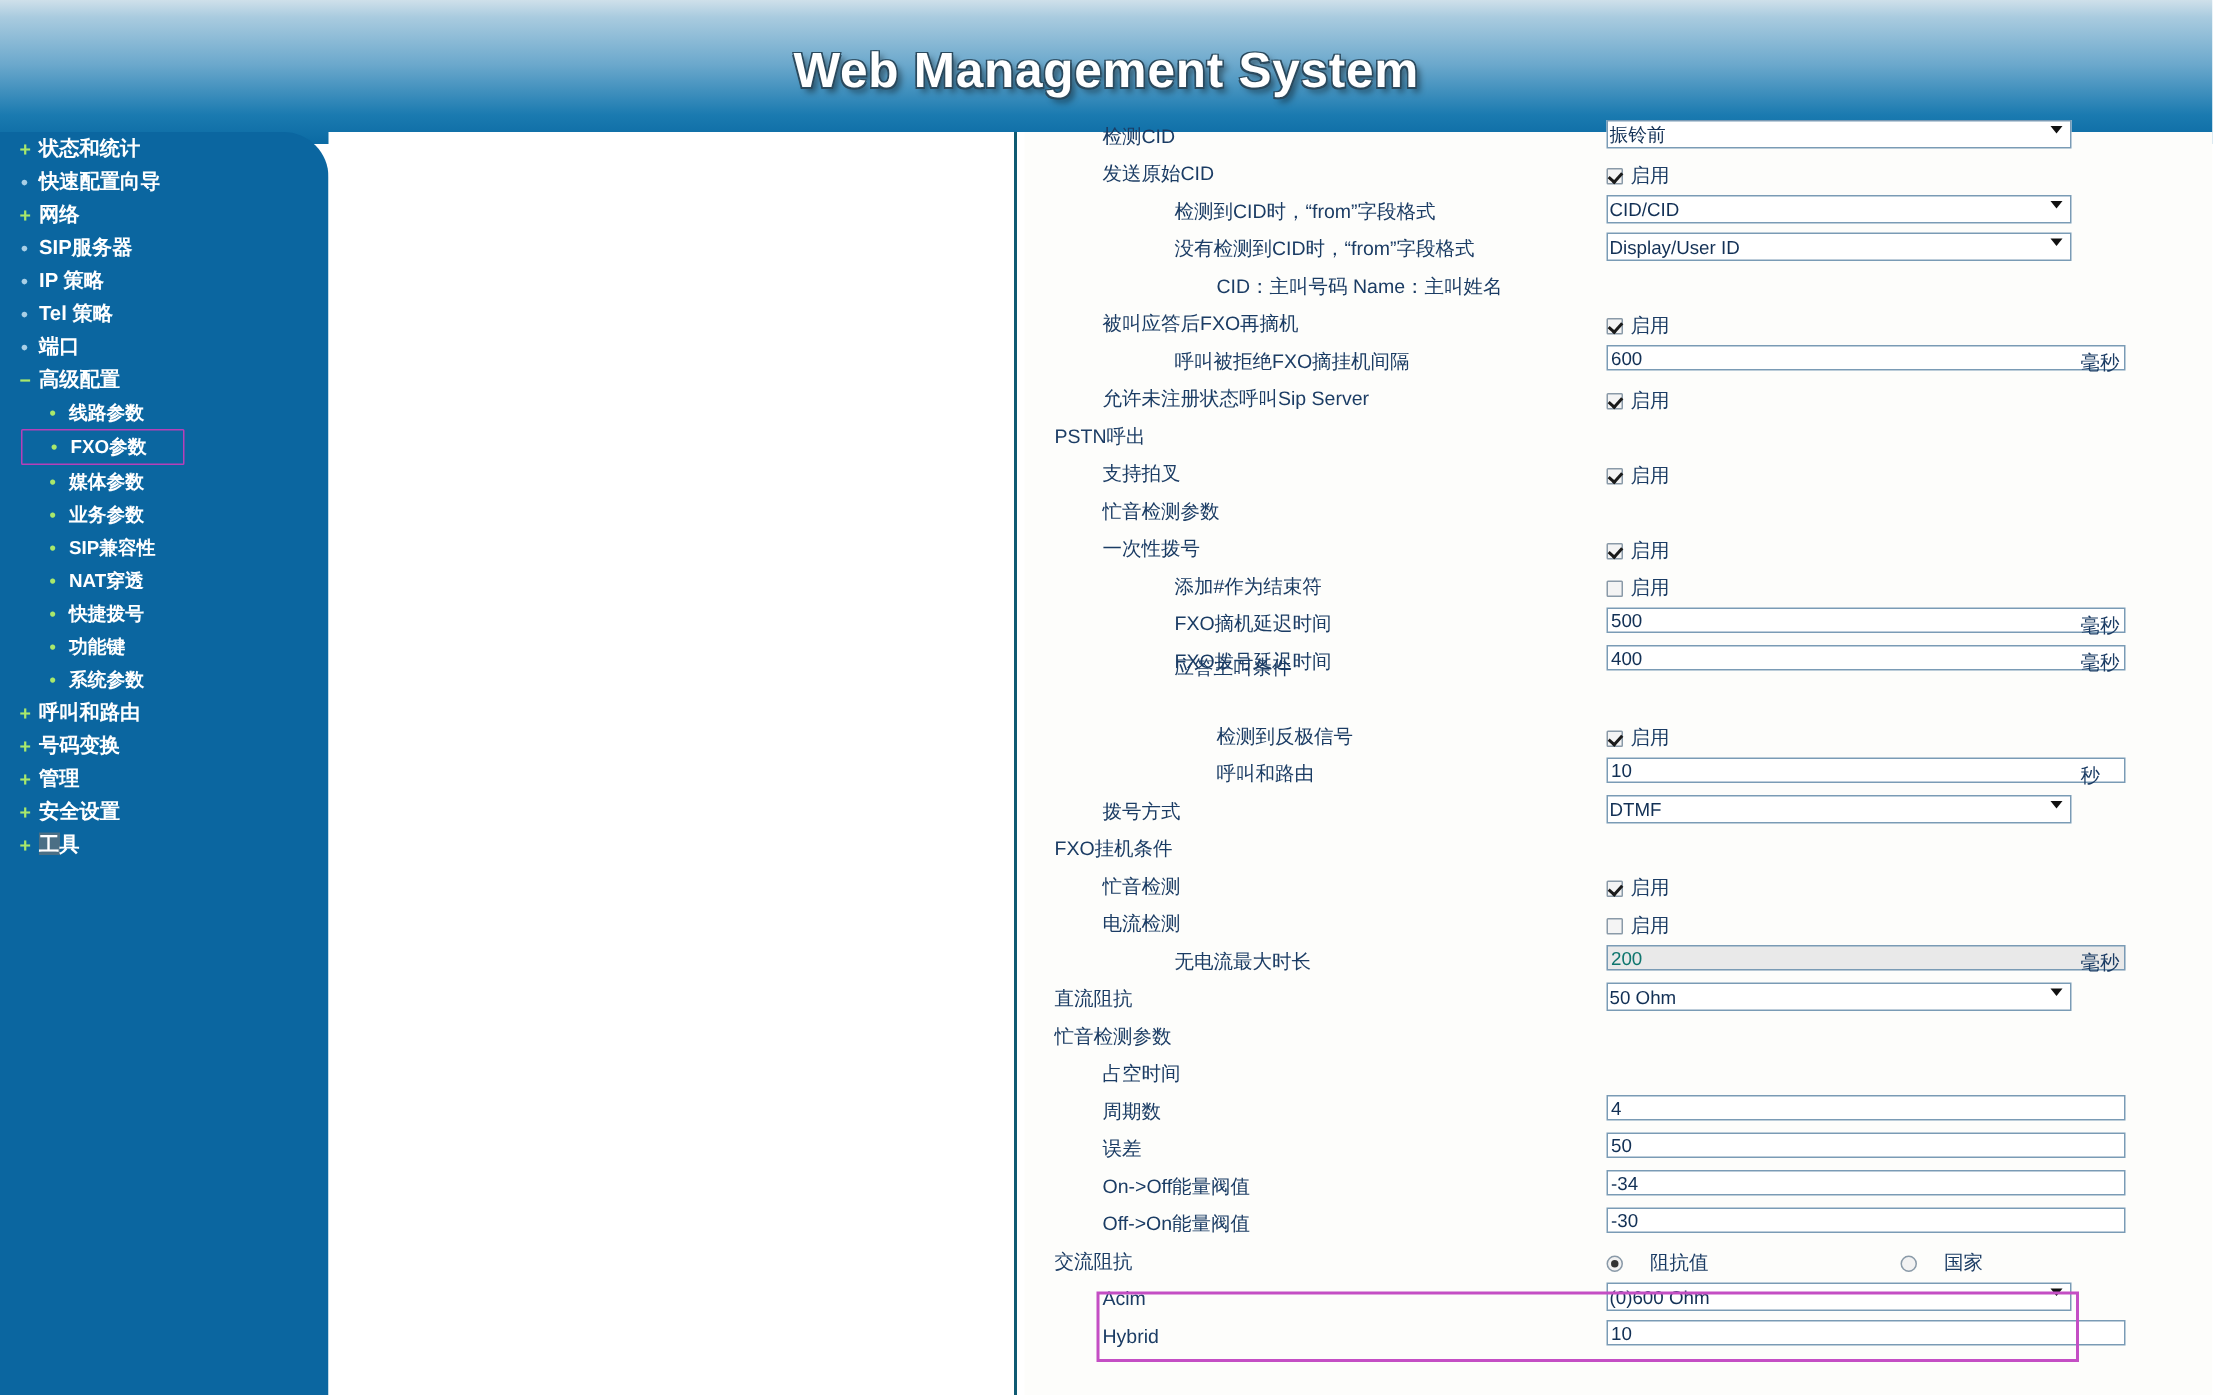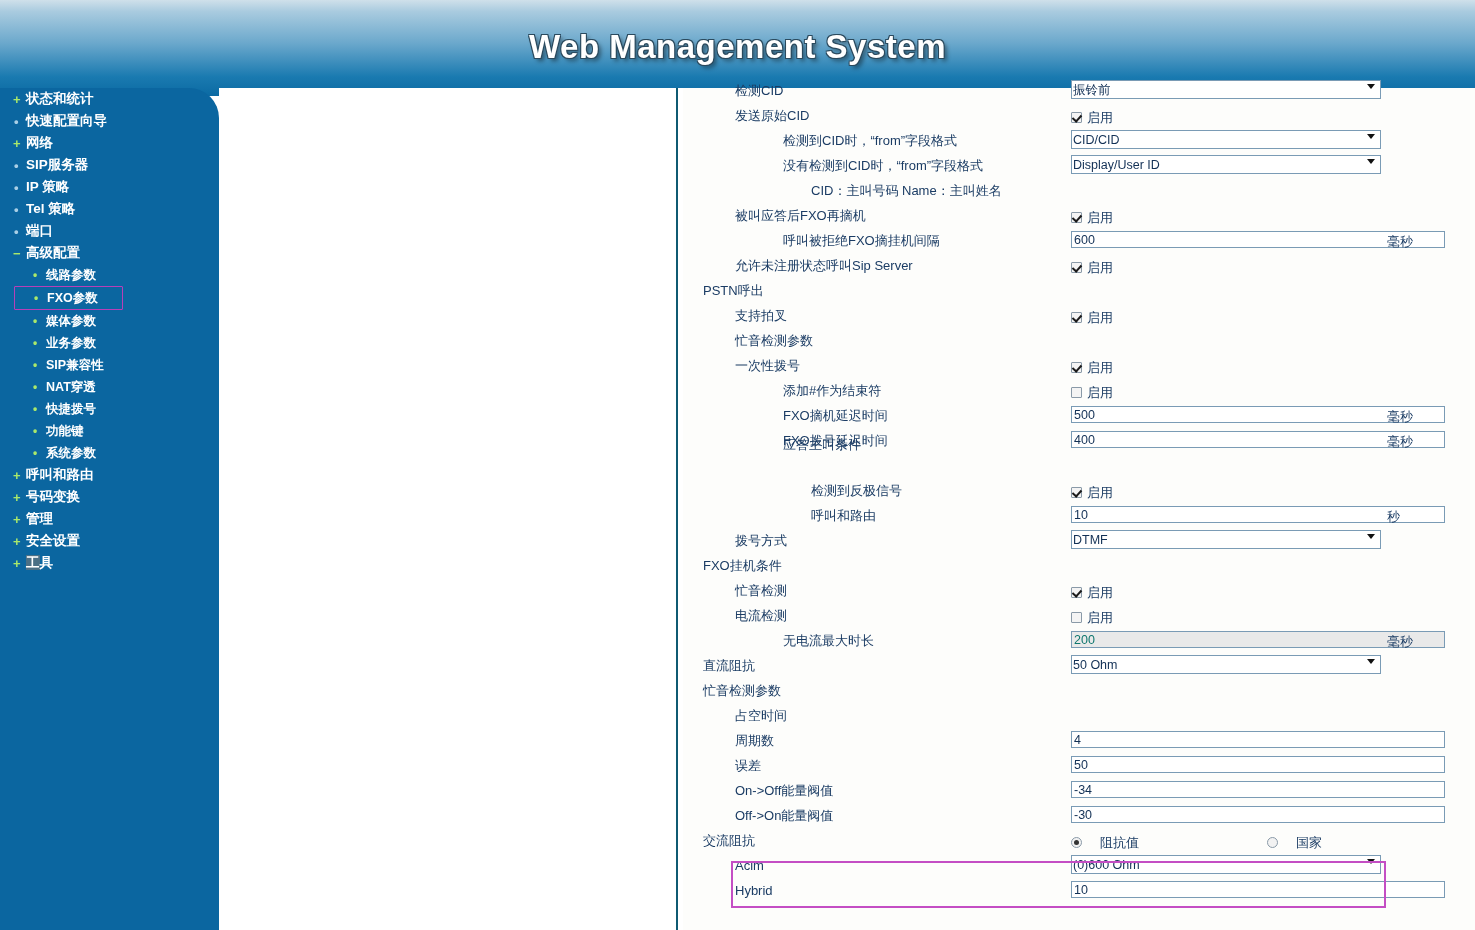--- a/index.html
+++ b/index.html
@@ -101,21 +101,21 @@
     font-family:"Liberation Sans","DejaVu Sans",sans-serif;
   }
   .ind0{left:20px;}
   .ind1{left:52px;}
   .ind2{left:100px;}
   .ind3{left:128px;}
 
   .ctrl{position:absolute;left:388px;top:0;}
 
   input.txt{
-    width:374px;height:17px;
+    width:346px;height:17px;
     border:1px solid #7a9bb5;
     background:#ffffff;
     color:#123055;
     font-size:12.5px;
     font-family:"Liberation Sans","DejaVu Sans",sans-serif;
     padding:0 2px;
     box-sizing:border-box;
     vertical-align:middle;
   }
   input.txt.disabled{background:#e9e9e9;color:#0f766e;}

